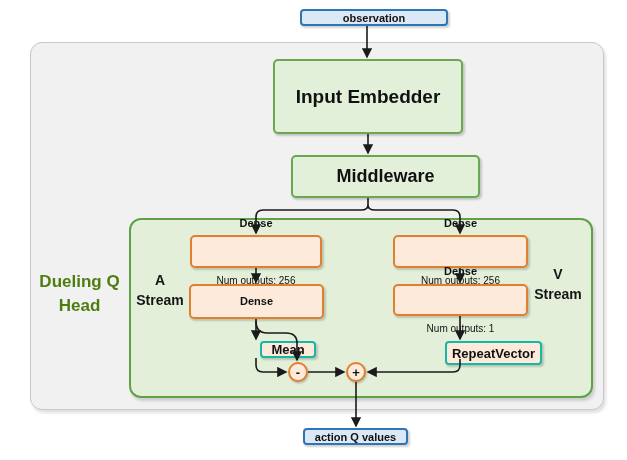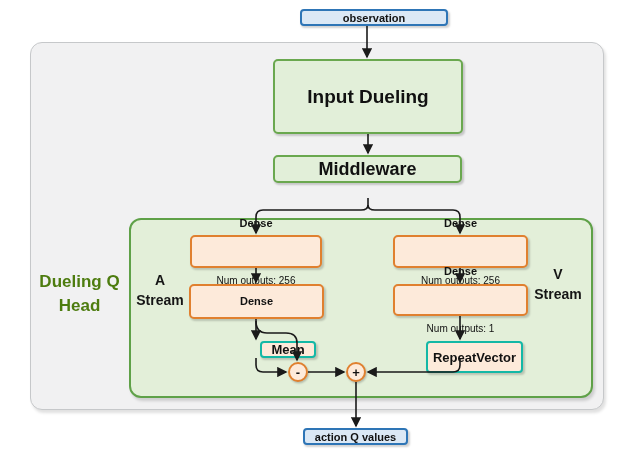--- a/index.html
+++ b/index.html
@@ -62,24 +62,24 @@
 
   <div class="abs outer-container"></div>
 
   <div class="abs inner-container"></div>
 
   <div class="abs node blue-node" style="left:300px;top:9px;width:148px;height:17px;">
     <span>observation</span>
   </div>
 
   <div class="abs node green-node" style="left:273px;top:59px;width:190px;height:75px;font-size:19px;">
-    <span>Input Dueling</span>
+    <span>Input Embedder</span>
   </div>
 
-  <div class="abs node green-node" style="left:273px;top:155px;width:189px;height:28px;font-size:18px;">
+  <div class="abs node green-node" style="left:291px;top:155px;width:189px;height:43px;font-size:18px;">
     <span>Middleware</span>
   </div>
 
   <div class="abs side-label dueling-label" style="left:30px;top:270px;width:99px;">
     <div>Dueling Q</div>
     <div>Head</div>
   </div>
 
   <div class="abs side-label stream-label" style="left:131px;top:270px;width:58px;">
     <div>A</div>
@@ -107,21 +107,21 @@
 
   <div class="abs node orange-node" style="left:393px;top:284px;width:135px;height:32px;">
     <div class="t">Dense</div>
     <div class="s">Num outputs: 1</div>
   </div>
 
   <div class="abs node orange-sm" style="left:228px;top:341px;width:56px;height:17px;">
     <span>Mean</span>
   </div>
 
-  <div class="abs node orange-sm" style="left:394px;top:341px;width:97px;height:32px;">
+  <div class="abs node orange-sm" style="left:413px;top:341px;width:97px;height:24px;">
     <span>RepeatVector</span>
   </div>
 
   <div class="abs op-circle" style="left:288px;top:362px;width:20px;height:20px;">
     <span>-</span>
   </div>
 
   <div class="abs op-circle" style="left:346px;top:362px;width:20px;height:20px;">
     <span>+</span>
   </div>

